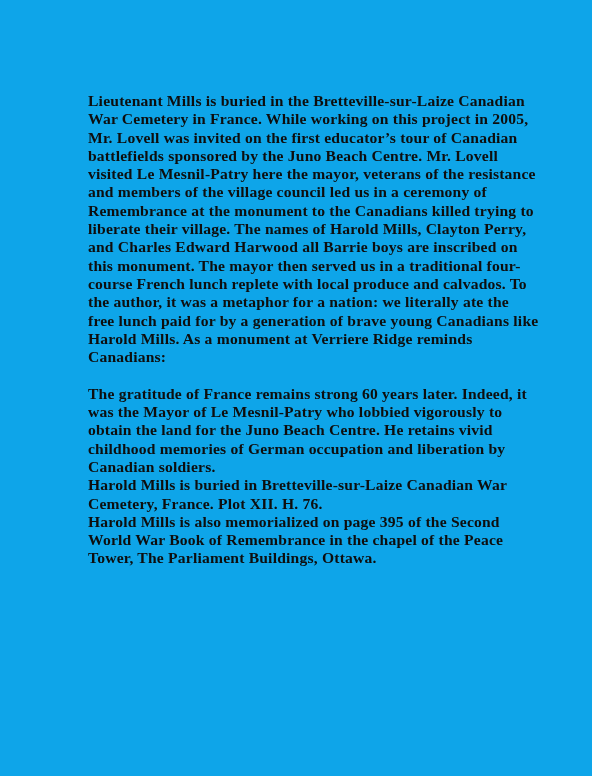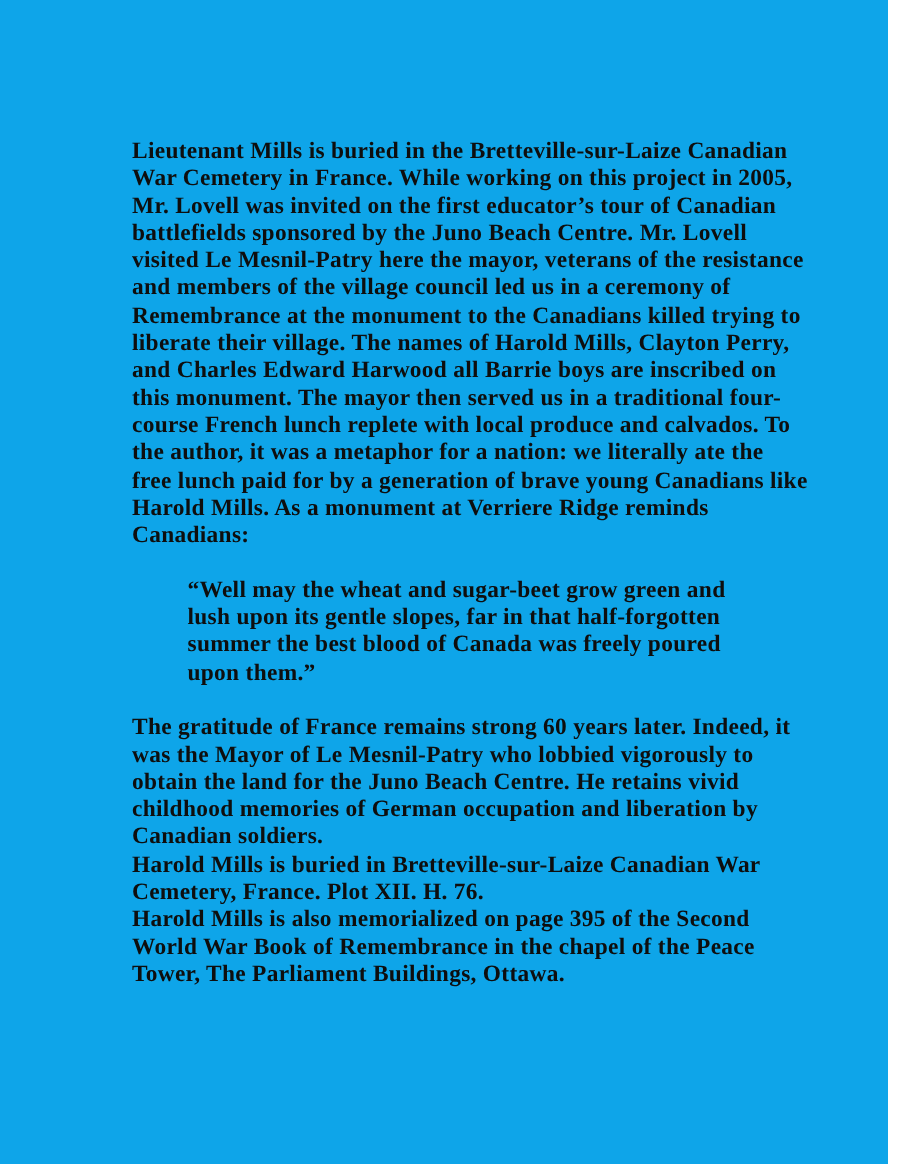--- a/index.html
+++ b/index.html
@@ -52,24 +52,20 @@
 and members of the village council led us in a ceremony of
 Remembrance at the monument to the Canadians killed trying to
 liberate their village. The names of Harold Mills, Clayton Perry,
 and Charles Edward Harwood all Barrie boys are inscribed on
 this monument. The mayor then served us in a traditional four-
 course French lunch replete with local produce and calvados. To
 the author, it was a metaphor for a nation: we literally ate the
 free lunch paid for by a generation of brave young Canadians like
 Harold Mills. As a monument at Verriere Ridge reminds
 Canadians:</p>
-    <p class="para block-quote">“Well may the wheat and sugar-beet grow green and
-lush upon its gentle slopes, far in that half-forgotten
-summer the best blood of Canada was freely poured
-upon them.”</p>
     <p class="para">The gratitude of France remains strong 60 years later. Indeed, it
 was the Mayor of Le Mesnil-Patry who lobbied vigorously to
 obtain the land for the Juno Beach Centre. He retains vivid
 childhood memories of German occupation and liberation by
 Canadian soldiers.
 Harold Mills is buried in Bretteville-sur-Laize Canadian War
 Cemetery, France. Plot XII. H. 76.
 Harold Mills is also memorialized on page 395 of the Second
 World War Book of Remembrance in the chapel of the Peace
 Tower, The Parliament Buildings, Ottawa.</p>

